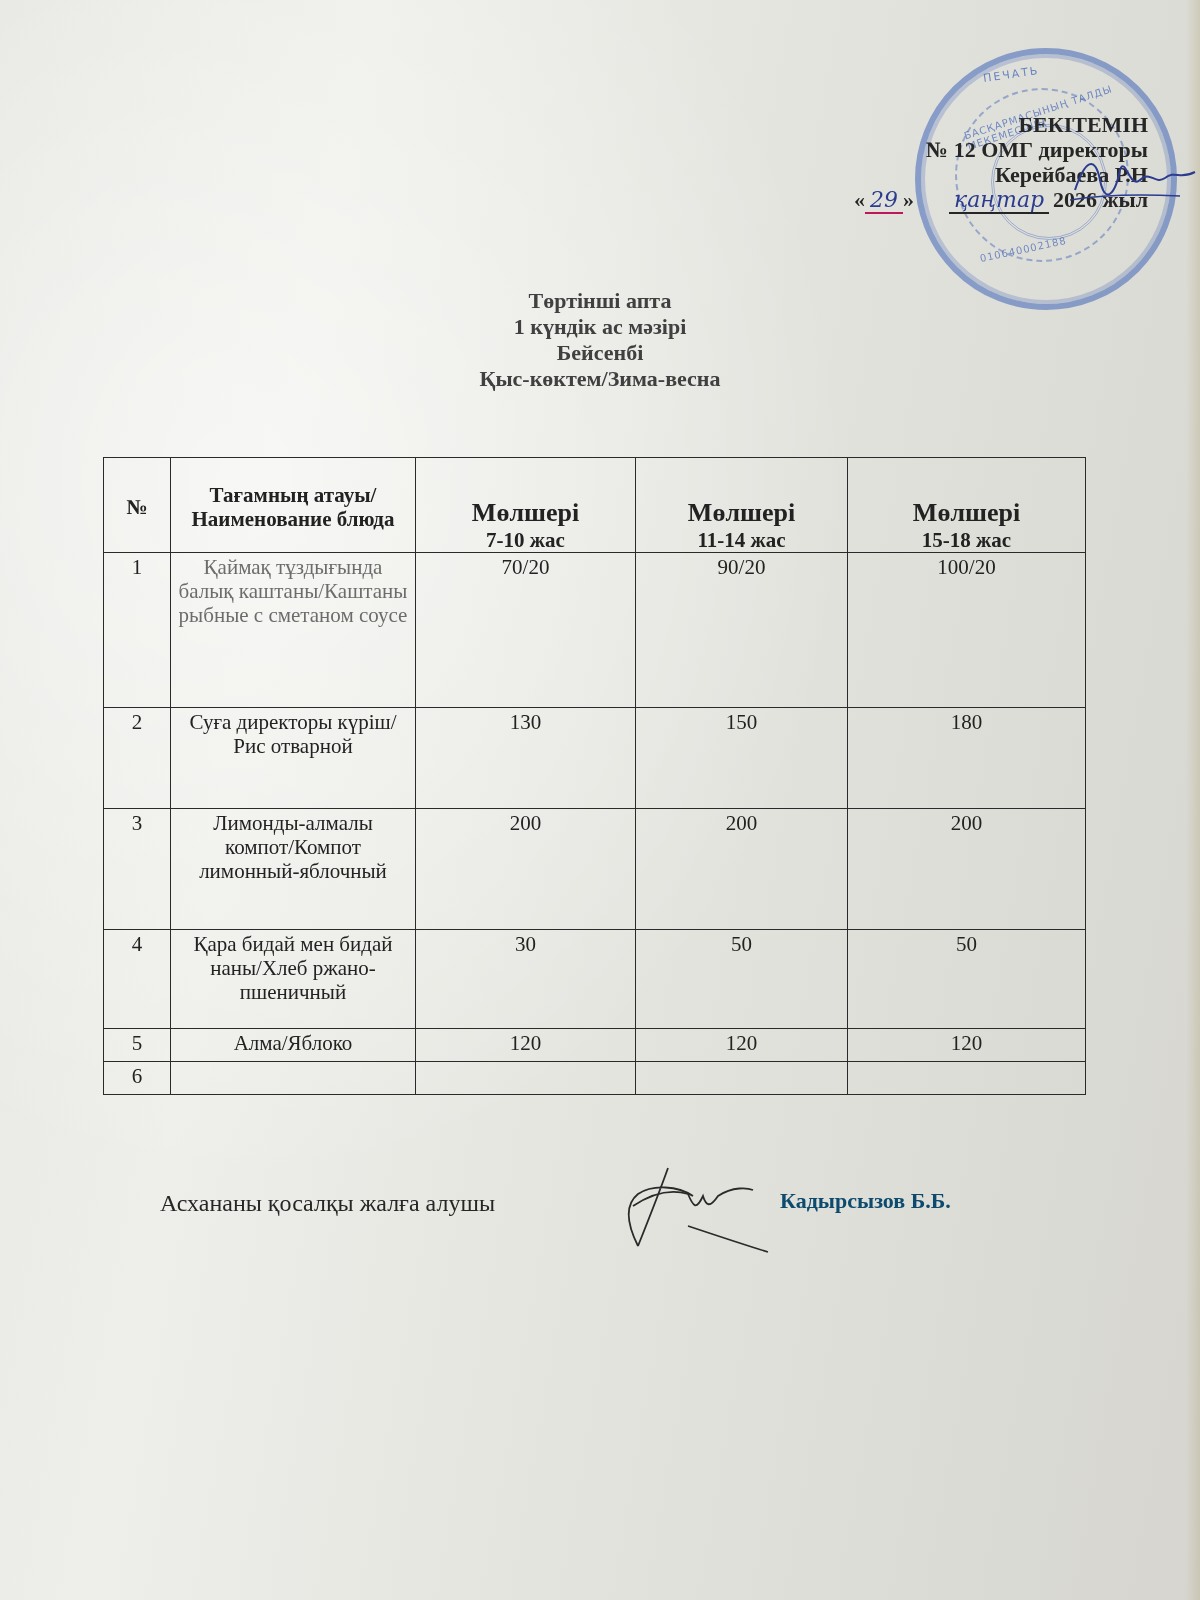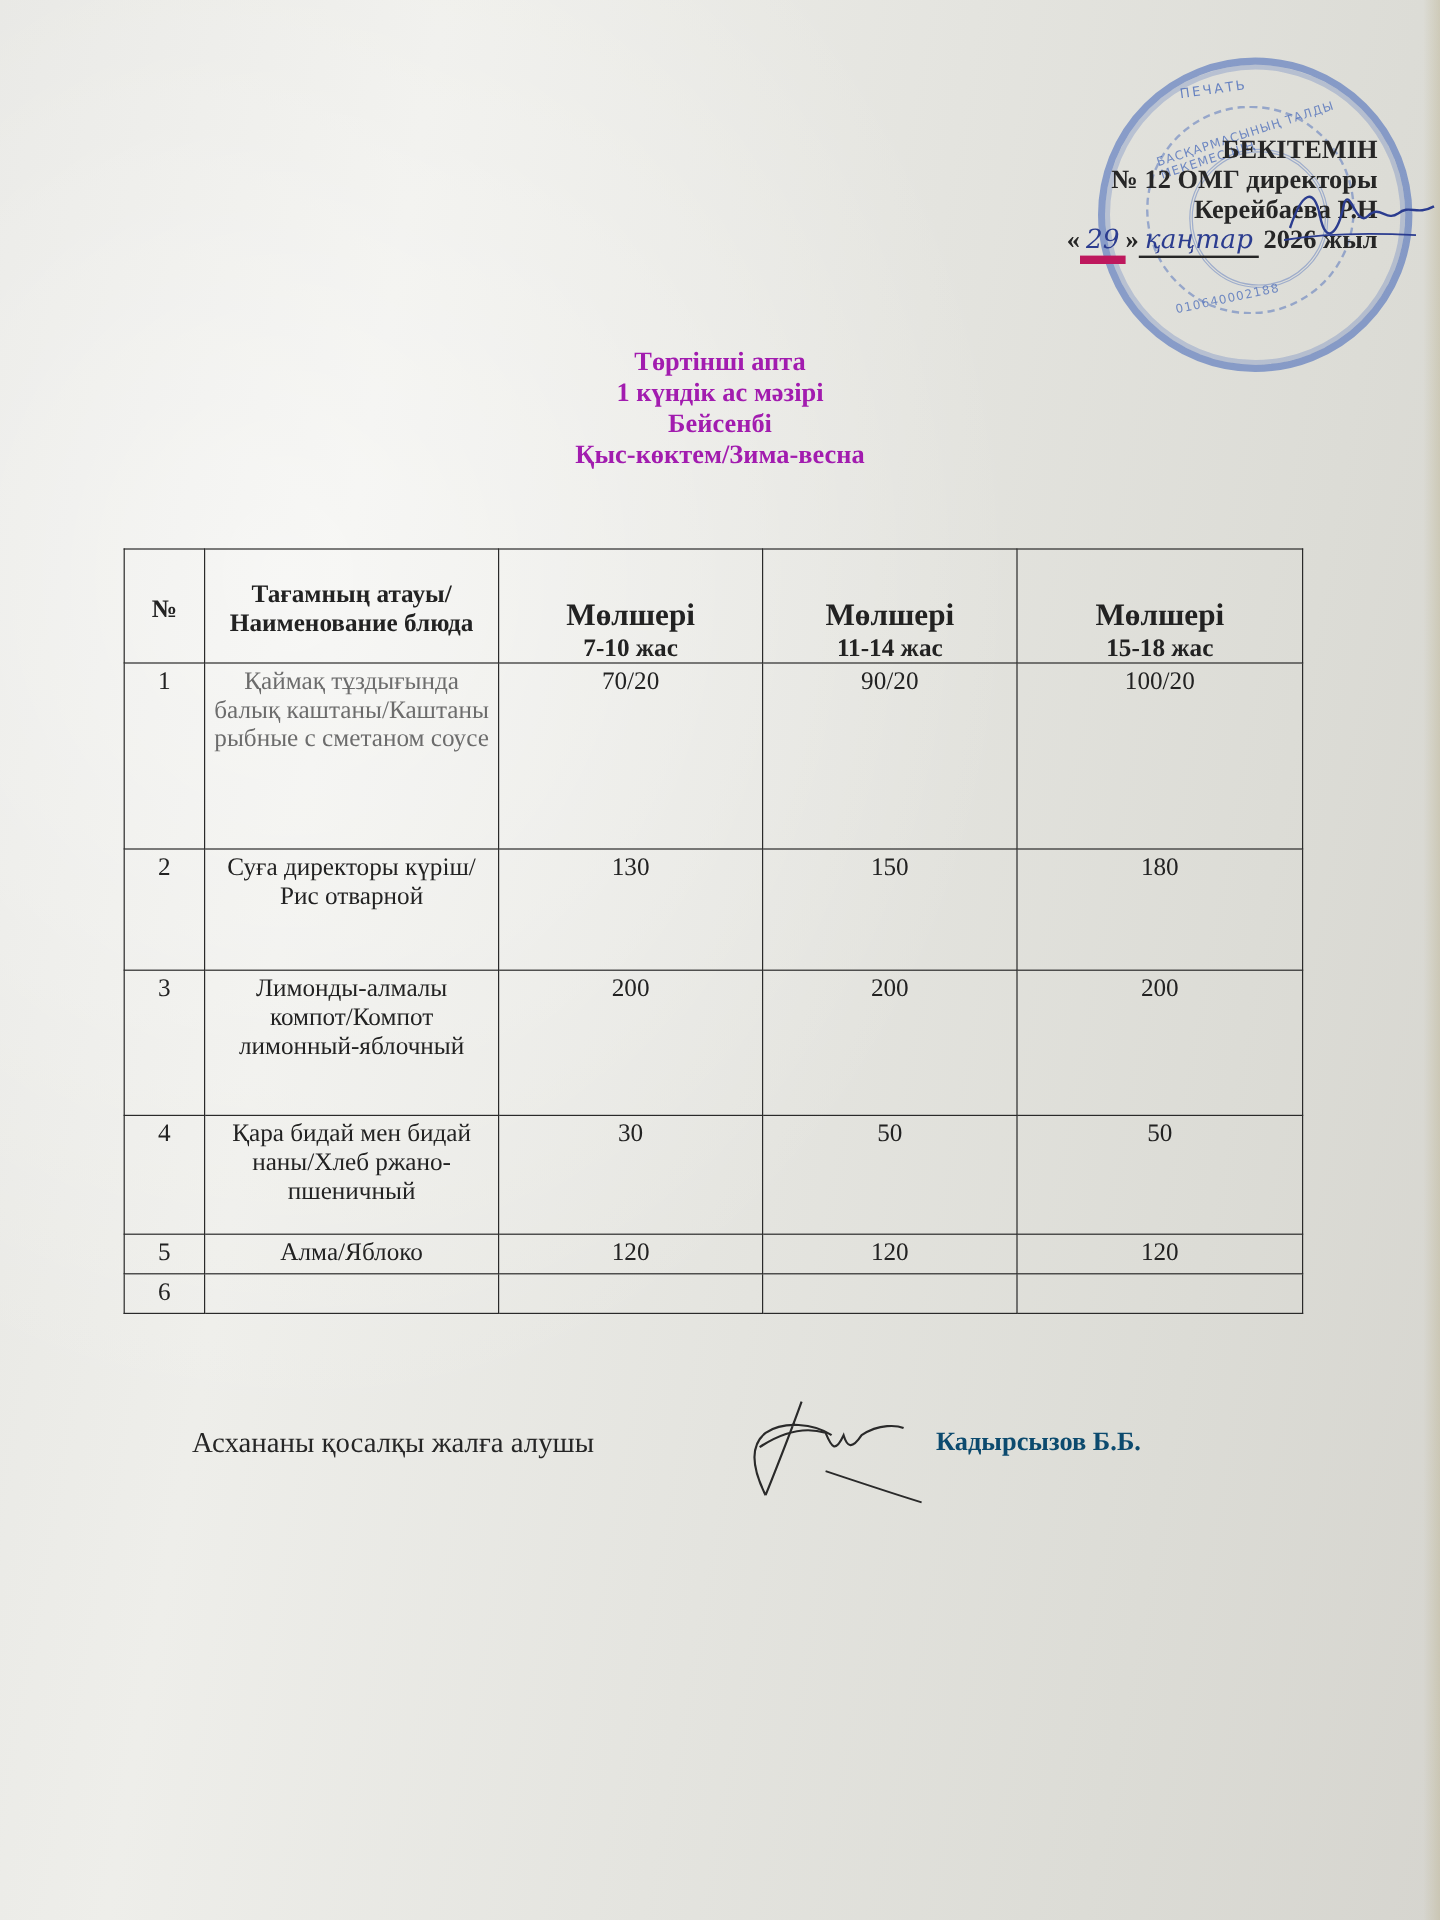--- a/index.html
+++ b/index.html
@@ -98,56 +98,57 @@
       color: #262626;
     }
     .approval .line {
       display: block;
       white-space: nowrap;
     }
     .approval .date-day {
       display: inline-block;
       min-width: 38px;
       text-align: center;
-      border-bottom: 7px solid #be185d;
+      border-bottom: 2px solid #be185d;
       font-family: "DejaVu Serif", serif;
       font-style: italic;
       font-weight: normal;
       color: #2b3c8f;
     }
     .approval .date-month {
       display: inline-block;
       min-width: 100px;
       text-align: center;
       border-bottom: 2px solid #262626;
       font-family: "DejaVu Serif", serif;
       font-style: italic;
       font-weight: normal;
       color: #2b3c8f;
       margin-right: 4px;
+      margin-left: 35px;
     }
     .director-signature {
       position: absolute;
       left: 1070px;
       top: 150px;
       width: 130px;
       height: 60px;
     }
 
     
     .title-block {
       position: absolute;
       left: 0;
       width: 1200px;
       top: 288px;
       text-align: center;
       font-weight: bold;
       font-size: 22px;
       line-height: 26px;
-      color: #a21caf;
+      color: #404040;
     }
     .title-block div {
       display: block;
     }
 
     
     .menu-table {
       position: absolute;
       left: 103px;
       top: 457px;

